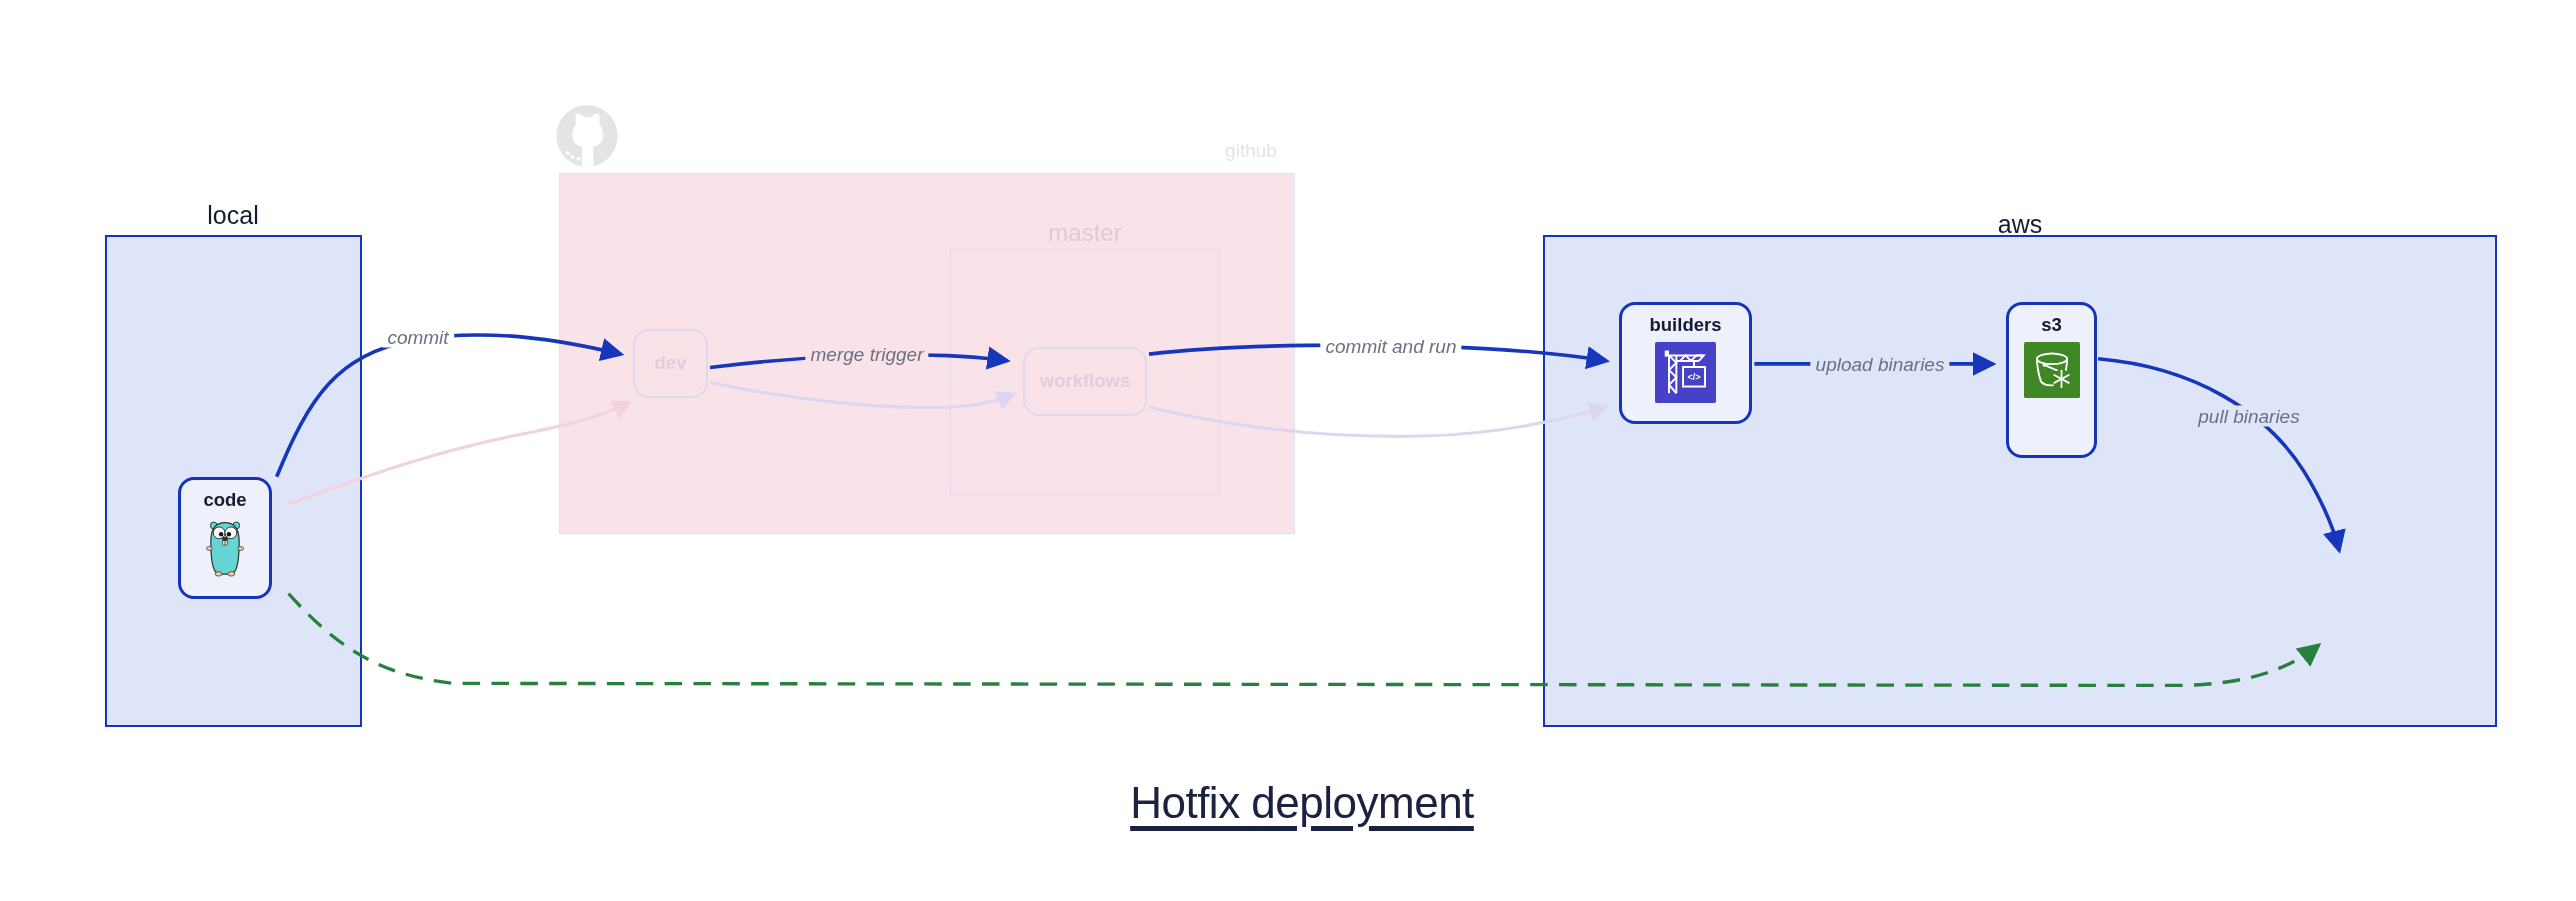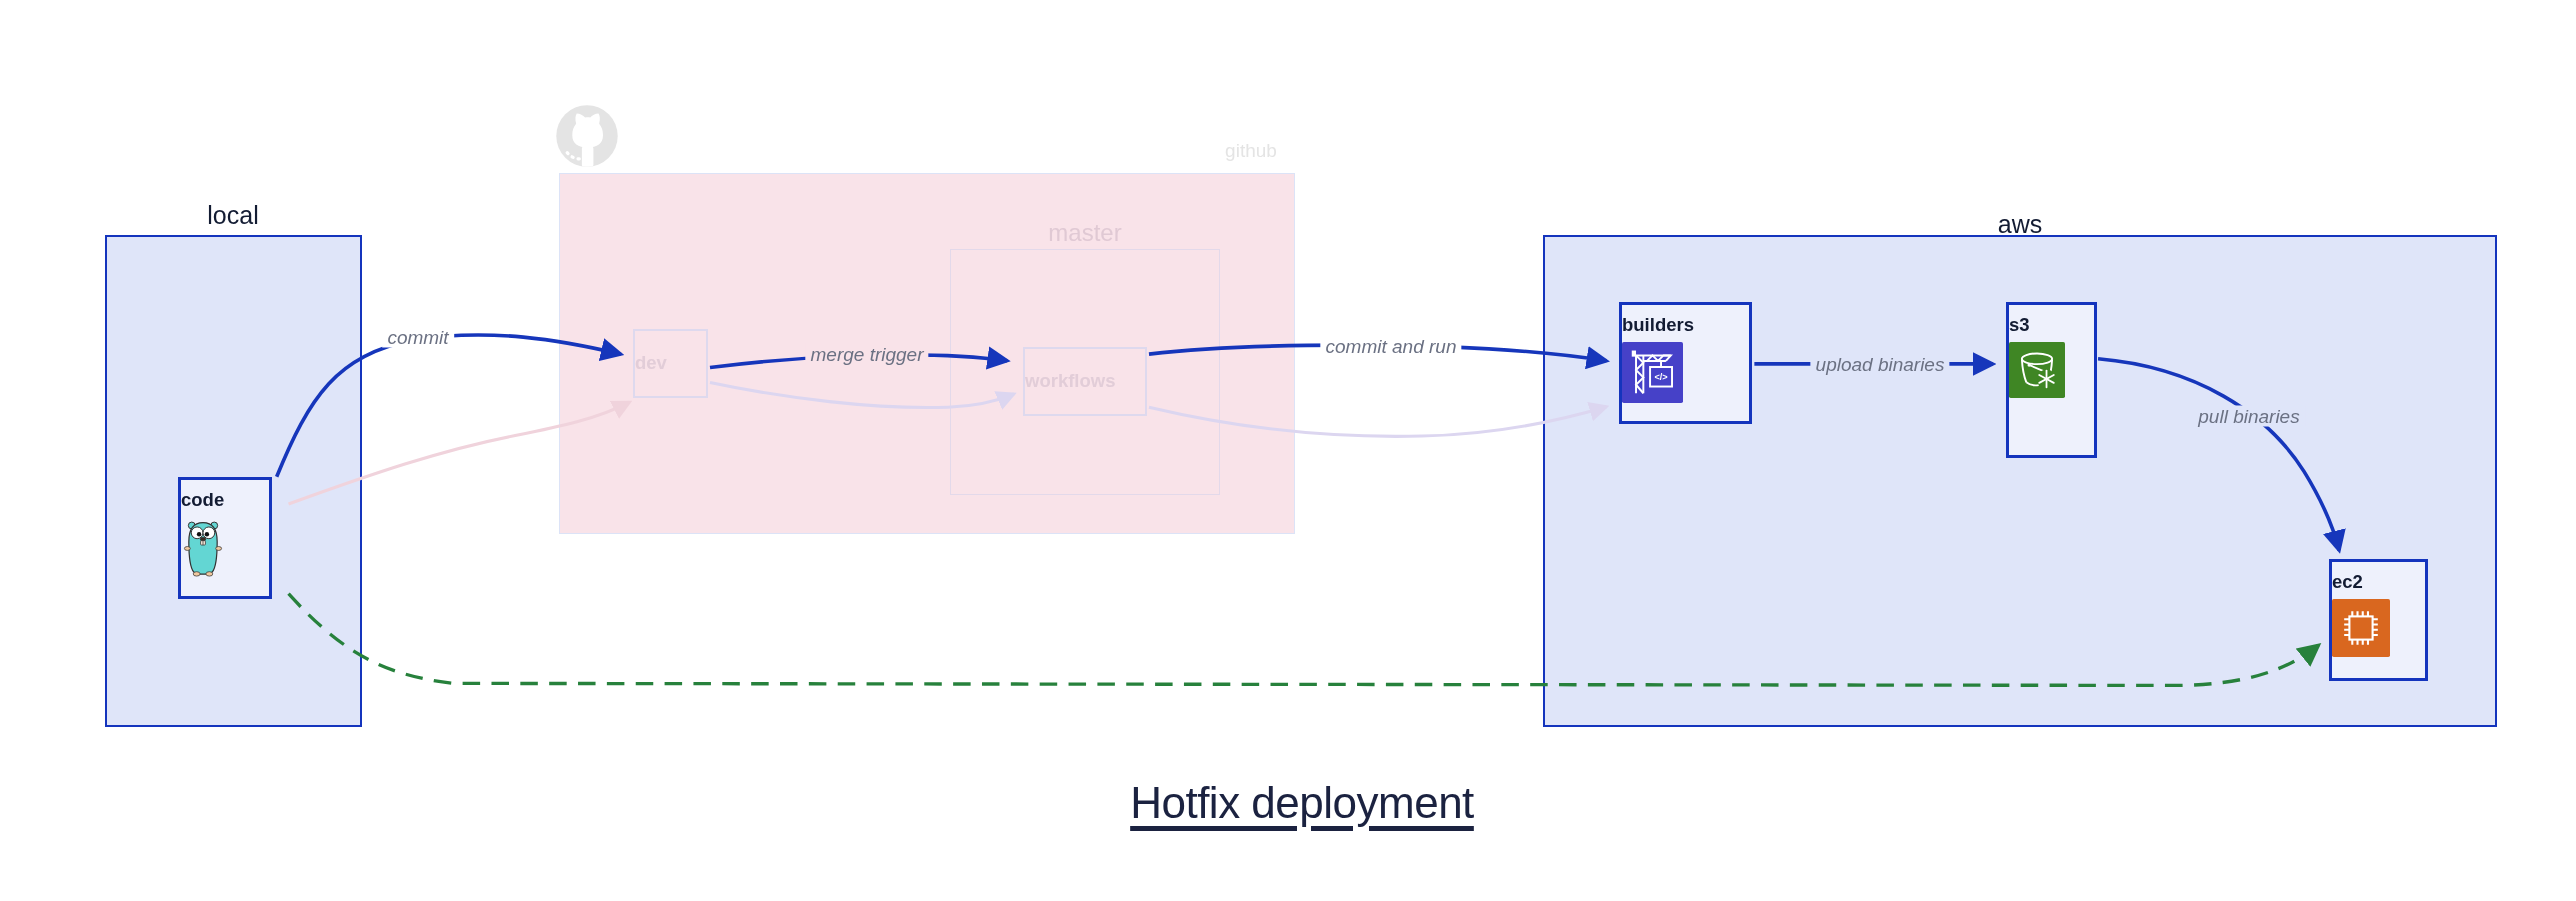--- a/index.html
+++ b/index.html
@@ -22,21 +22,21 @@
   .group.master{background:transparent;border:1.5px solid var(--master-border);z-index:2;}
 
   .group-label{position:absolute;transform:translate(-50%,-50%);white-space:nowrap;z-index:4;}
   .group-label.dark{color:var(--navy-text);font-size:25px;}
   .group-label.github{color:var(--github-gray);font-size:19px;}
   .group-label.master{color:var(--master-label);font-size:24px;}
 
   .edges{position:absolute;left:0;top:0;z-index:3;pointer-events:none;}
 
   .node{position:absolute;box-sizing:border-box;display:flex;flex-direction:column;
-        z-index:4;}
+        align-items:center;z-index:4;border-radius:16px;}
   .node.active{background:var(--node-fill);border:3.1px solid var(--strong-blue);padding-top:11.3px;gap:7.2px;}
   .node.faded{background:var(--github-pink-fill);border:2.6px solid var(--faded-node-border);justify-content:center;}
   .node-label{font-weight:bold;font-size:18.5px;color:var(--navy-text);line-height:1;}
   .node.faded .node-label{color:var(--faded-node-text);}
 
   .edge-label{position:absolute;transform:translate(-50%,-50%);font-style:italic;
     font-size:19px;color:var(--edge-label-gray);padding:1px 5.2px;white-space:nowrap;z-index:5;line-height:1;}
   .edge-label.on-white{background:#fff;}
   .edge-label.on-pink{background:var(--github-pink-fill);}
   .edge-label.on-blue{background:var(--group-blue-fill);}
@@ -163,33 +163,20 @@
       <circle cx="36" cy="41" r="3" fill="#fff"></circle>
       <circle cx="67" cy="66" r="17" fill="var(--s3-green,#3f8624)"></circle>
       <g stroke="#fff" stroke-width="3.2" stroke-linecap="round">
         <line x1="67" y1="51" x2="67" y2="81"></line>
         <line x1="54" y1="59" x2="80" y2="73"></line>
         <line x1="80" y1="59" x2="54" y2="73"></line>
       </g>
     </svg>
   </div>
 
-  <div class="node active" style="left:2329px;top:559px;width:99px;height:122px;">
-    <span class="node-label">ec2</span>
-    <svg class="node-icon" width="58" height="58" viewBox="0 0 100 100">
-      <rect width="100" height="100" rx="3" fill="var(--ec2-orange,#d9671f)"></rect>
-      <rect x="30" y="30" width="40" height="40" fill="none" stroke="#fff" stroke-width="3.6"></rect>
-      <g stroke="#fff" stroke-width="3.6">
-        <path d="M35 30 L35 21 M44 30 L44 21 M53 30 L53 21 M62 30 L62 21"></path>
-        <path d="M35 70 L35 79 M44 70 L44 79 M53 70 L53 79 M62 70 L62 79"></path>
-        <path d="M30 35 L21 35 M30 44 L21 44 M30 53 L21 53 M30 62 L21 62"></path>
-        <path d="M70 35 L79 35 M70 44 L79 44 M70 53 L79 53 M70 62 L79 62"></path>
-      </g>
-    </svg>
-  </div>
 
   <span class="edge-label on-white" style="left:418px;top:337px;">commit</span>
   <span class="edge-label on-pink" style="left:867px;top:354px;">merge trigger</span>
   <span class="edge-label on-white" style="left:1391px;top:346px;">commit and run</span>
   <span class="edge-label on-blue" style="left:1880px;top:364px;">upload binaries</span>
   <span class="edge-label on-blue" style="left:2249px;top:416px;">pull binaries</span>
 
   <div class="diagram-title" style="left:1302px;top:803px;">Hotfix deployment</div>
 
 </div>

